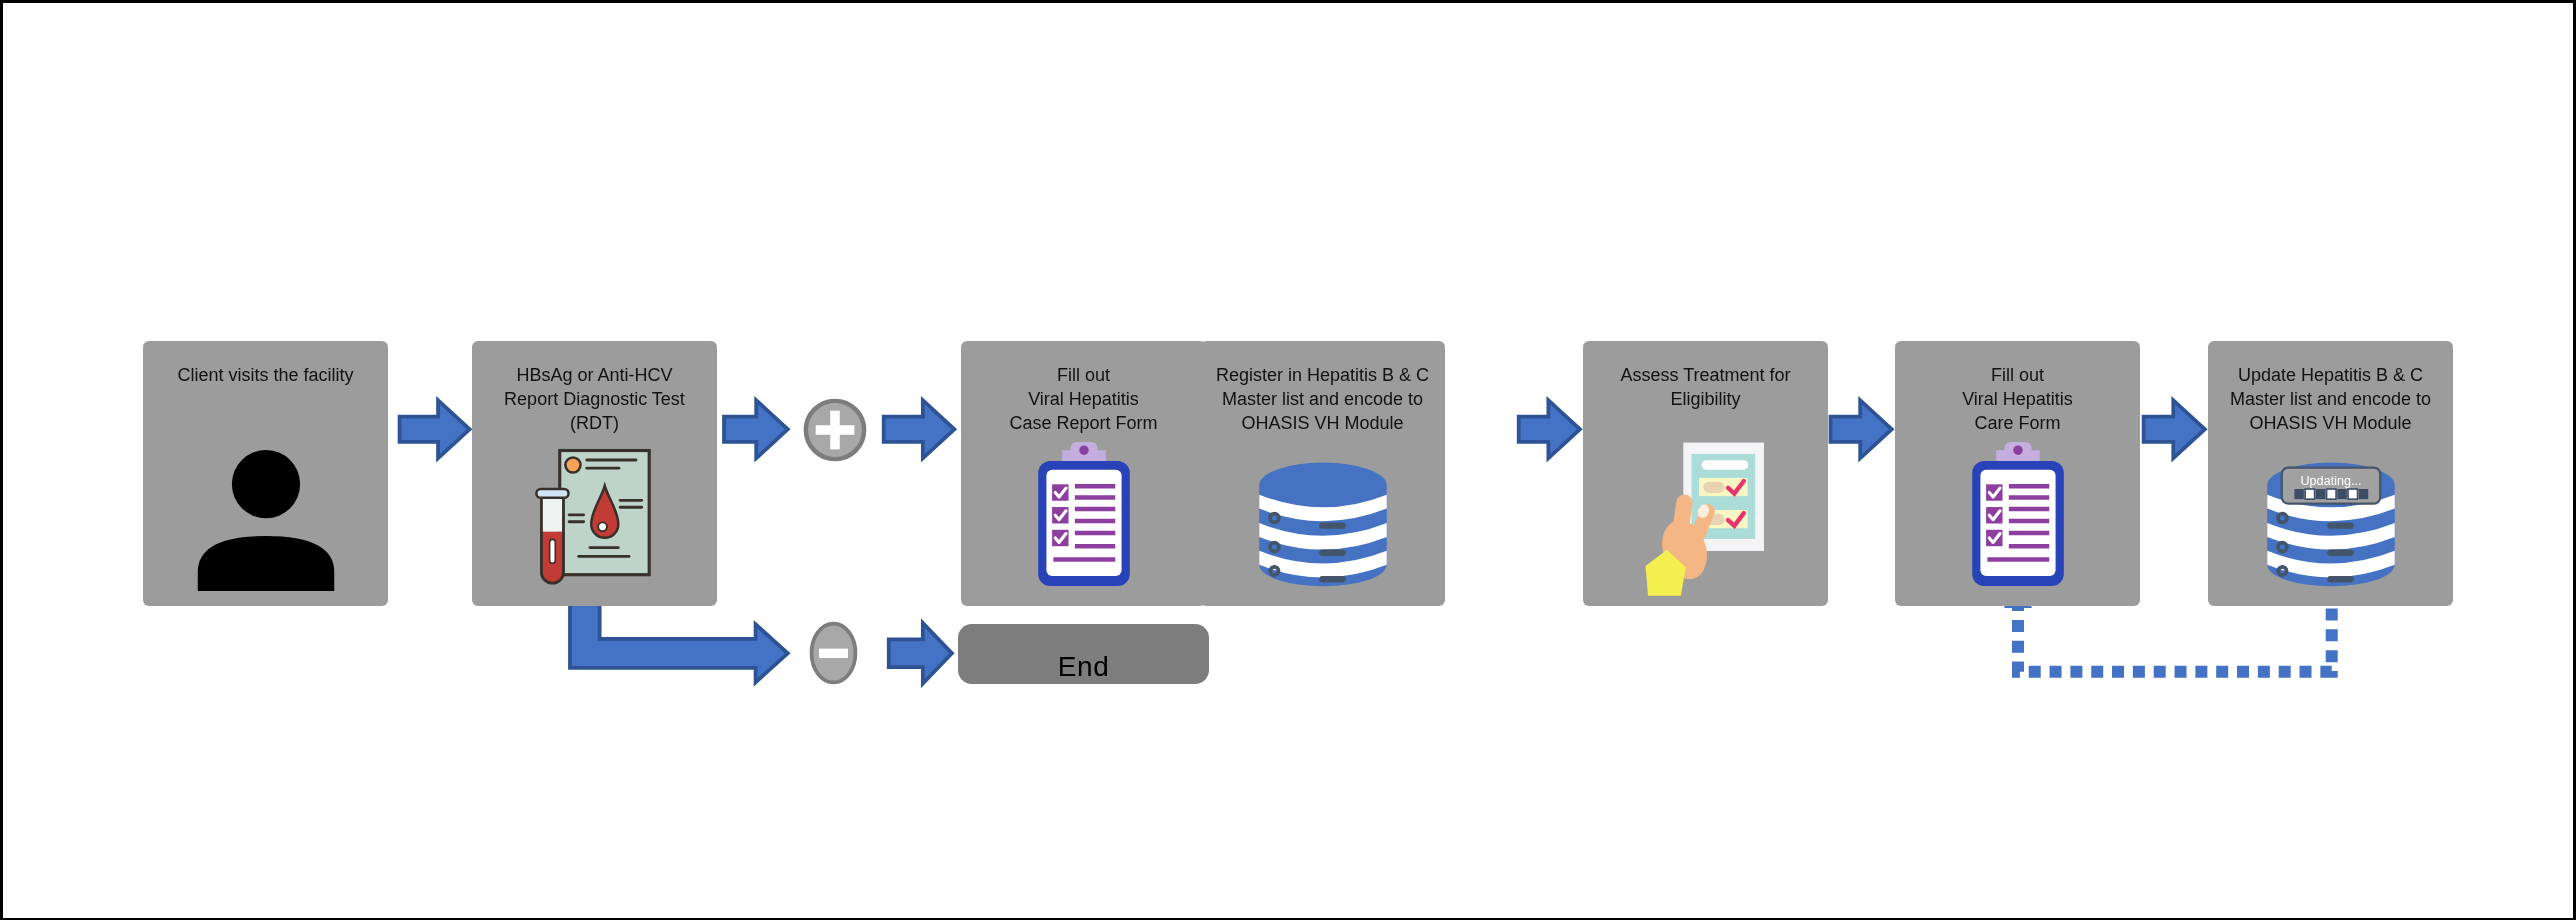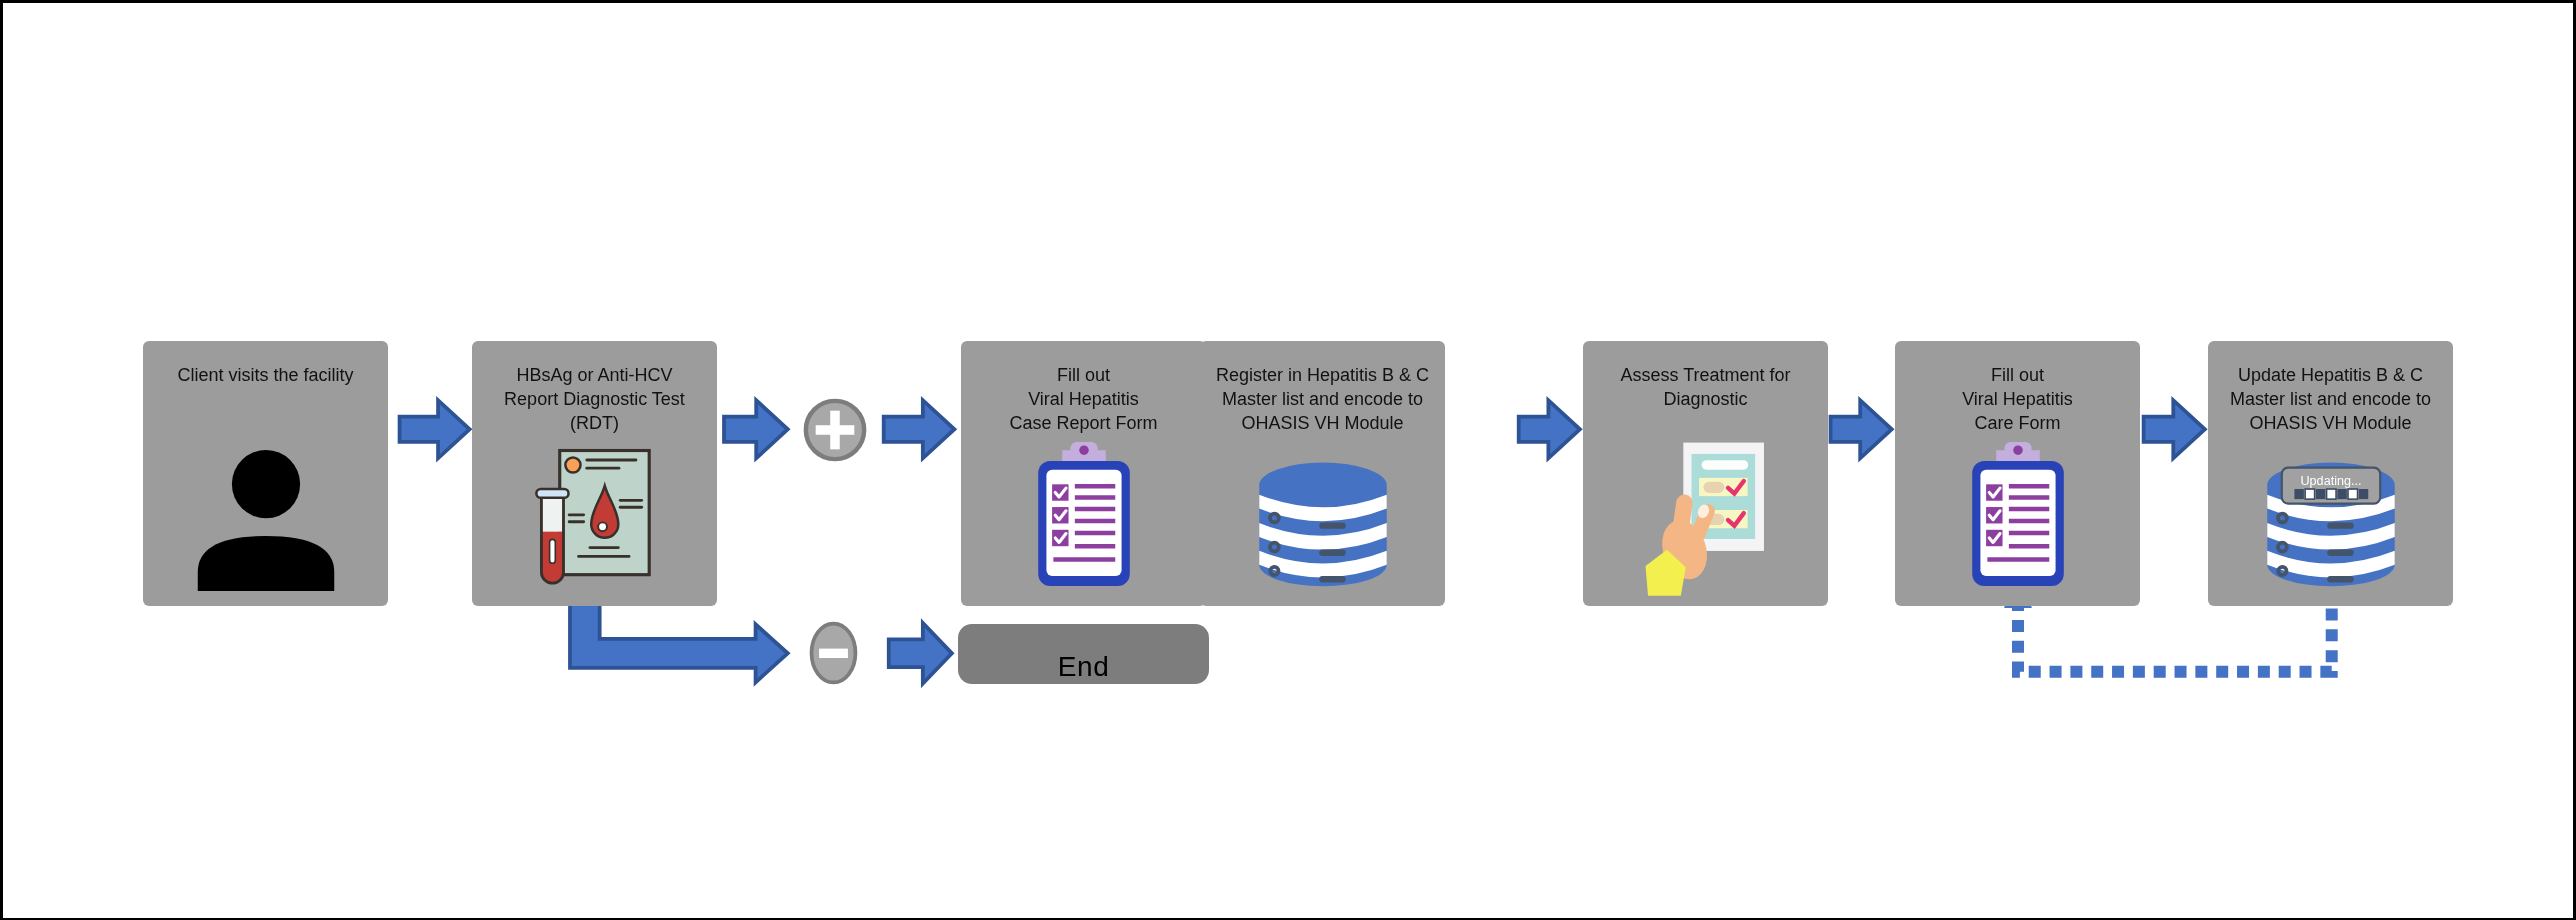--- a/index.html
+++ b/index.html
@@ -183,21 +183,21 @@
           <rect x="97" y="99" width="42" height="10" rx="5"></rect>
           <rect x="97" y="142" width="42" height="10" rx="5"></rect>
           <rect x="97" y="184" width="42" height="10" rx="5"></rect>
         </g>
       </svg>
     </div>
   </div>
 
   <div class="step" style="left:1583px">
     <div class="step-label">Assess Treatment for
-Diagnostic</div>
+Eligibility</div>
     <div class="icon-wrap" style="top:100px">
       <svg width="126" height="155" viewBox="0 0 200 245">
         <rect x="64" y="2" width="128" height="172" fill="#f4f4f6"></rect>
         <rect x="77" y="20" width="101" height="135" fill="#abdcd7"></rect>
         <rect x="93" y="30" width="74" height="15" rx="7.5" fill="#fdfdfd"></rect>
         <rect x="89" y="58" width="77" height="29" fill="#f8f6c2"></rect>
         <rect x="96" y="64" width="33" height="18" rx="9" fill="#e8d3b0"></rect>
         <path d="M135,74 l10,9 l15,-20" stroke="#e6356e" stroke-width="7" fill="none" stroke-linecap="round"></path>
         <rect x="89" y="109" width="77" height="29" fill="#f8f6c2"></rect>
         <rect x="96" y="115" width="33" height="18" rx="9" fill="#e8d3b0"></rect>

